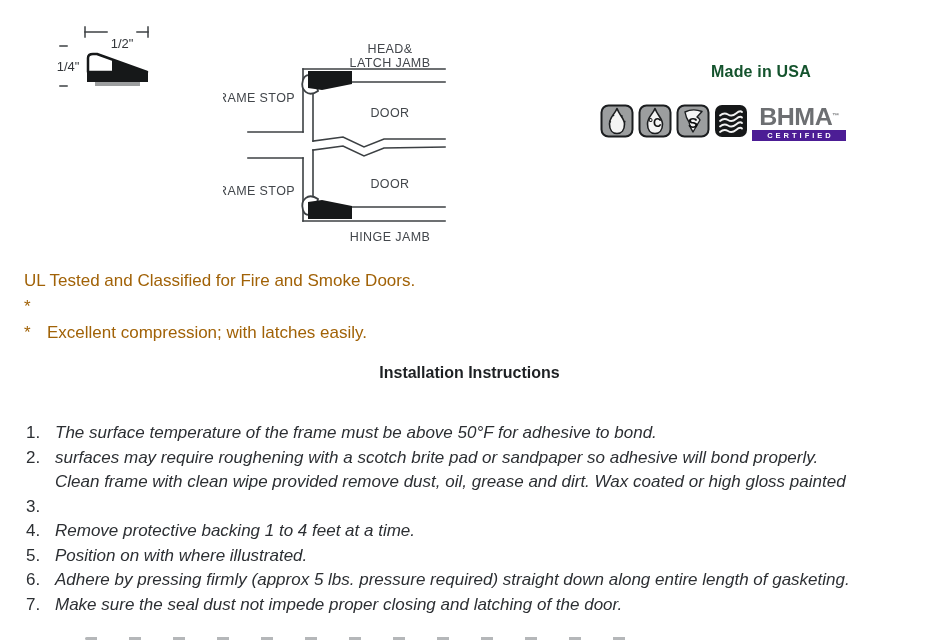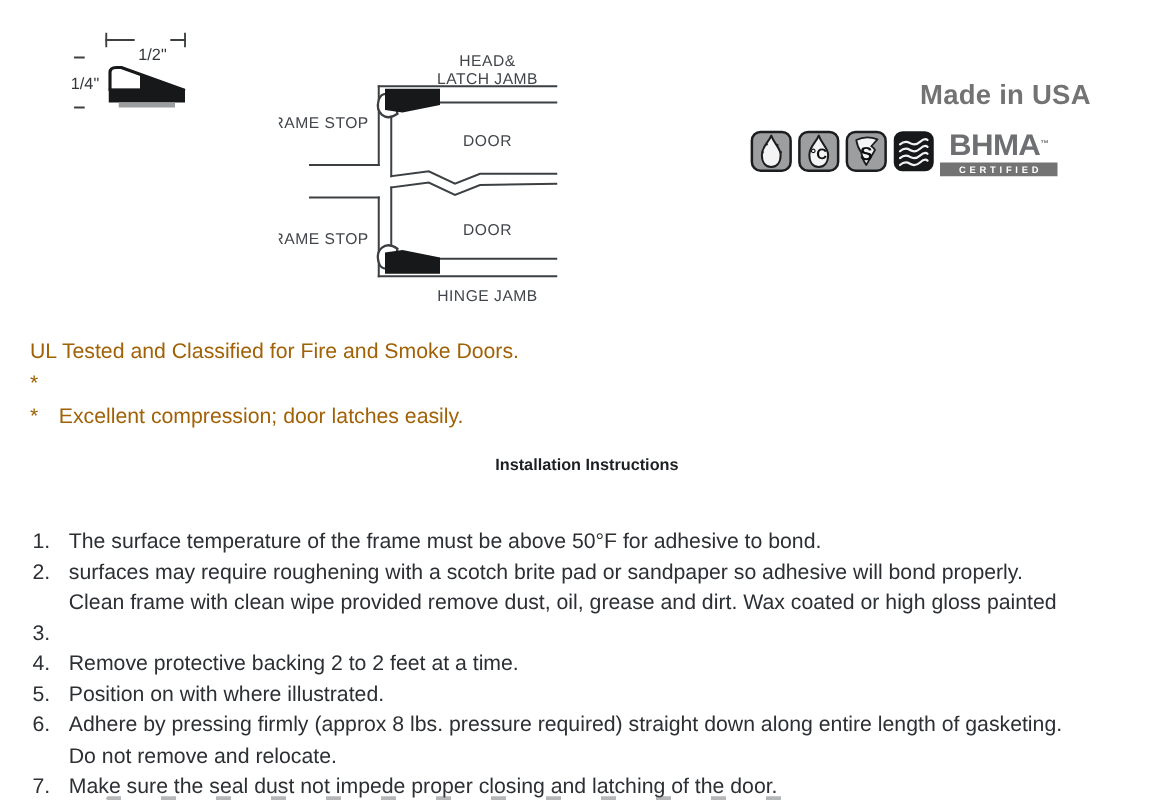--- a/index.html
+++ b/index.html
@@ -3,42 +3,42 @@
 <meta charset="utf-8">
 <style>
   html,body{margin:0;padding:0;background:#fff;}
   .page{
     position:relative;width:939px;height:641px;background:#ffffff;overflow:hidden;
     font-family:"Liberation Sans",sans-serif;color:#2c2f33;
   }
   .abs{position:absolute;}
 
   
-  .made-usa{left:736px;top:63px;font-size:22px;font-weight:bold;color:#737373;letter-spacing:.2px;}
+  .made-usa{left:711px;top:63px;font-size:16px;font-weight:bold;color:#14532d;letter-spacing:.2px;}
   .icon-row{left:600px;top:104px;display:flex;gap:4px;}
   .cert-icon{width:34px;height:34px;display:block;}
   .bhma{left:752px;top:104px;width:94px;text-align:center;}
   .bhma-word{font-size:25px;font-weight:800;color:#6d6f72;letter-spacing:-.5px;line-height:24px;display:inline-block;transform:scaleY(.95);}
   .bhma-tm{font-size:7px;vertical-align:top;color:#6d6f72;}
-  .bhma-bar{margin-top:1px;background:#737373;height:11px;display:flex;align-items:center;justify-content:center;}
+  .bhma-bar{margin-top:1px;background:#4c1d95;height:11px;display:flex;align-items:center;justify-content:center;}
   .bhma-bar span{color:#ffffff;font-size:7.5px;font-weight:bold;letter-spacing:3px;text-indent:3px;}
 
   
   .features{left:24px;top:268px;font-size:17px;line-height:26px;color:#a16207;}
   .feat-row{display:flex;}
   .feat-marker{width:23px;flex:0 0 auto;}
 
   
-  .inst-title{left:0;top:364px;width:939px;text-align:center;font-size:13px;font-weight:bold;color:#1d2023;}
+  .inst-title{left:0;top:364px;width:939px;text-align:center;font-size:16px;font-weight:bold;color:#1d2023;}
 
   
   .inst-list{left:26px;top:421px;font-size:17px;line-height:24.5px;color:#2c2f33;}
   .li{display:flex;}
   .num{width:29px;flex:0 0 auto;}
-  .ln{display:block;white-space:nowrap;}
+  .ln{display:block;white-space:nowrap;font-style:italic;}
 
   
   .remnant{left:85px;top:637px;width:550px;height:3px;opacity:.45;border-radius:2px;
     background:repeating-linear-gradient(90deg,#5a5f64 0 12px,transparent 12px 44px);}
 
   svg text{font-family:"Liberation Sans",sans-serif;}
 </style>
 </head>
 <body>
 
@@ -137,21 +137,21 @@
     </div>
   </div>
 
   <div class="abs features">
     <div>UL Tested and Classified for Fire and Smoke Doors.</div>
     <div class="feat-row">
       <span class="feat-marker">*</span>
     </div>
     <div class="feat-row">
       <span class="feat-marker">*</span>
-      <span>Excellent compression; door latches easily.</span>
+      <span>Excellent compression; with latches easily.</span>
     </div>
   </div>
 
   <div class="abs inst-title">Installation Instructions</div>
 
   <div class="abs inst-list">
     <div class="li">
       <span class="num">1.</span>
       <span class="lines">
           <span class="ln">The surface temperature of the frame must be above 50°F for adhesive to bond.</span>
@@ -163,34 +163,33 @@
         <span class="ln">surfaces may require roughening with a scotch brite pad or sandpaper so adhesive will bond properly.</span>
         <span class="ln">Clean frame with clean wipe provided remove dust, oil, grease and dirt. Wax coated or high gloss painted</span>
       </span>
     </div>
     <div class="li">
       <span class="num">3.</span>
     </div>
     <div class="li">
       <span class="num">4.</span>
       <span class="lines">
-          <span class="ln">Remove protective backing 2 to 2 feet at a time.</span>
+          <span class="ln">Remove protective backing 1 to 4 feet at a time.</span>
         </span>
     </div>
     <div class="li">
       <span class="num">5.</span>
       <span class="lines">
           <span class="ln">Position on with where illustrated.</span>
         </span>
     </div>
     <div class="li">
       <span class="num">6.</span>
       <span class="lines">
-        <span class="ln">Adhere by pressing firmly (approx 8 lbs. pressure required) straight down along entire length of gasketing.</span>
-        <span class="ln">Do not remove and relocate.</span>
+        <span class="ln">Adhere by pressing firmly (approx 5 lbs. pressure required) straight down along entire length of gasketing.</span>
       </span>
     </div>
     <div class="li">
       <span class="num">7.</span>
       <span class="lines">
           <span class="ln">Make sure the seal dust not impede proper closing and latching of the door.</span>
         </span>
     </div>
   </div>
 

